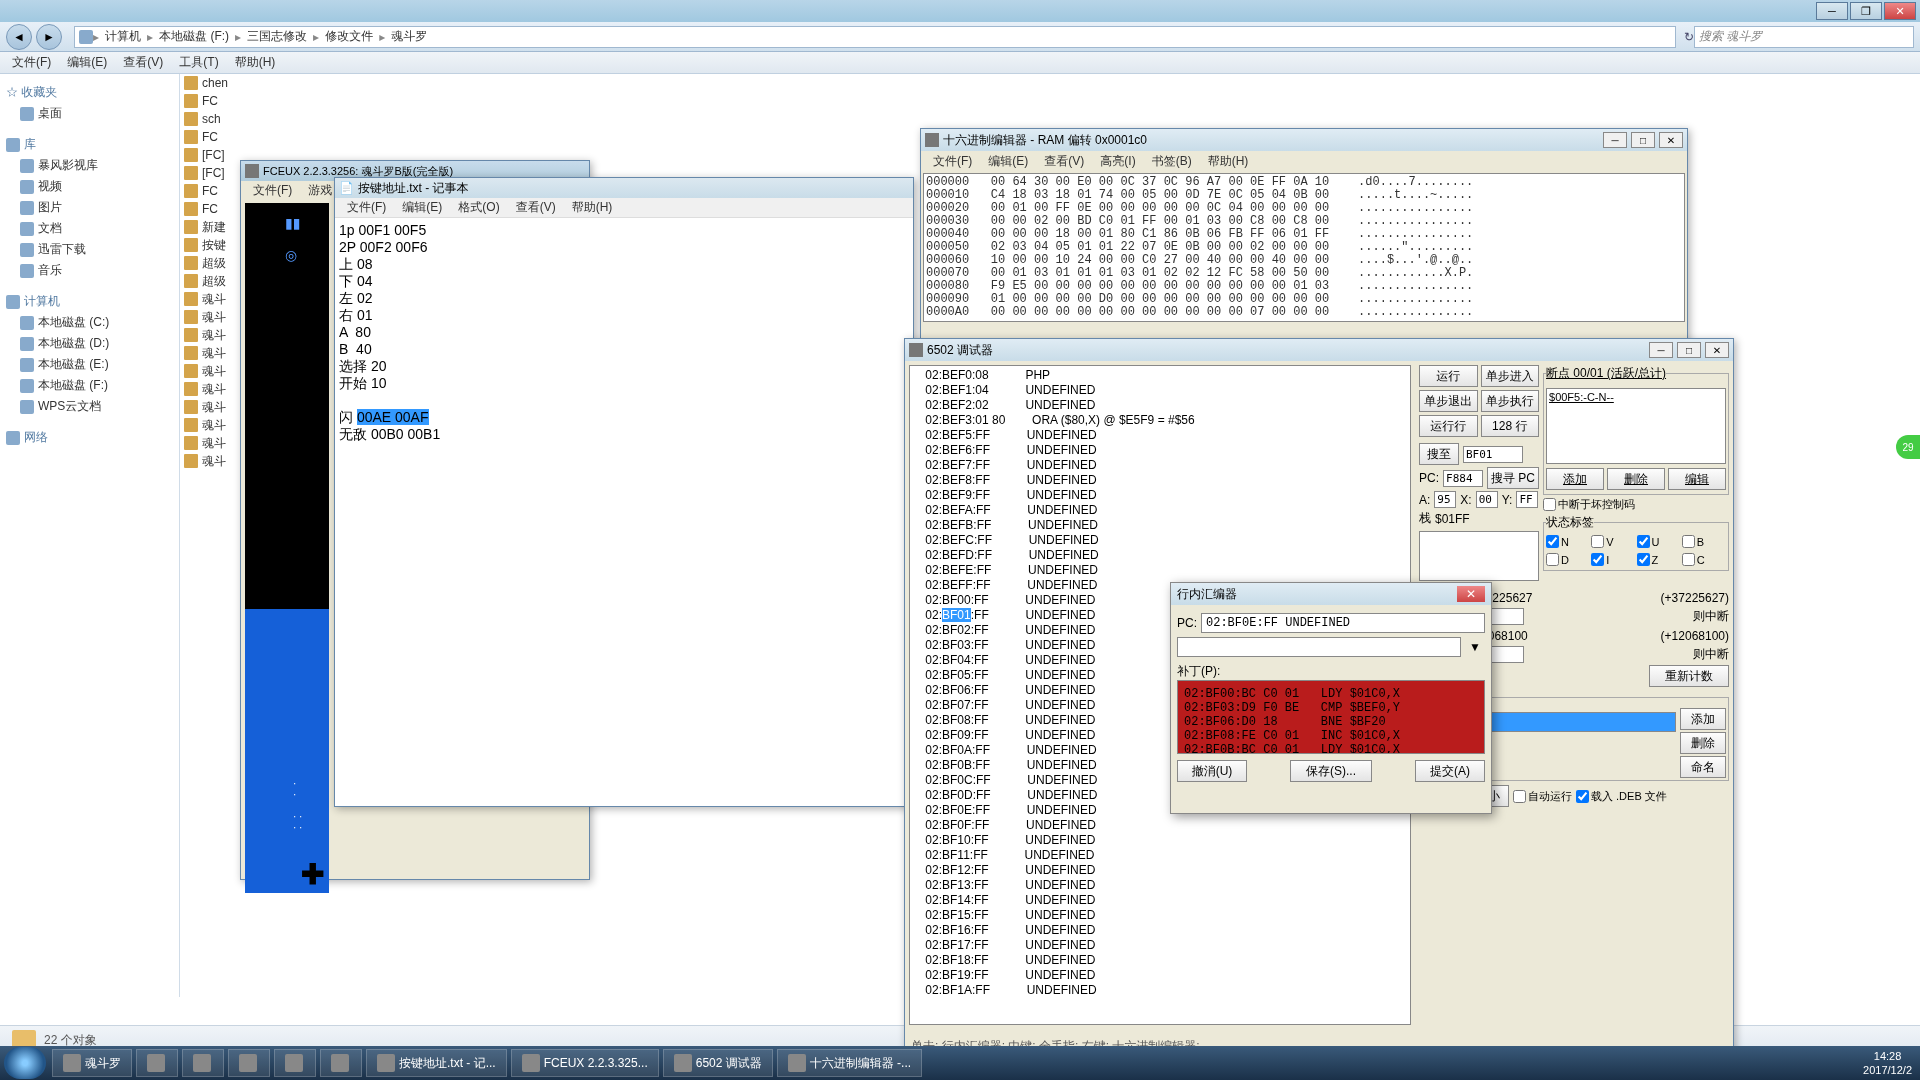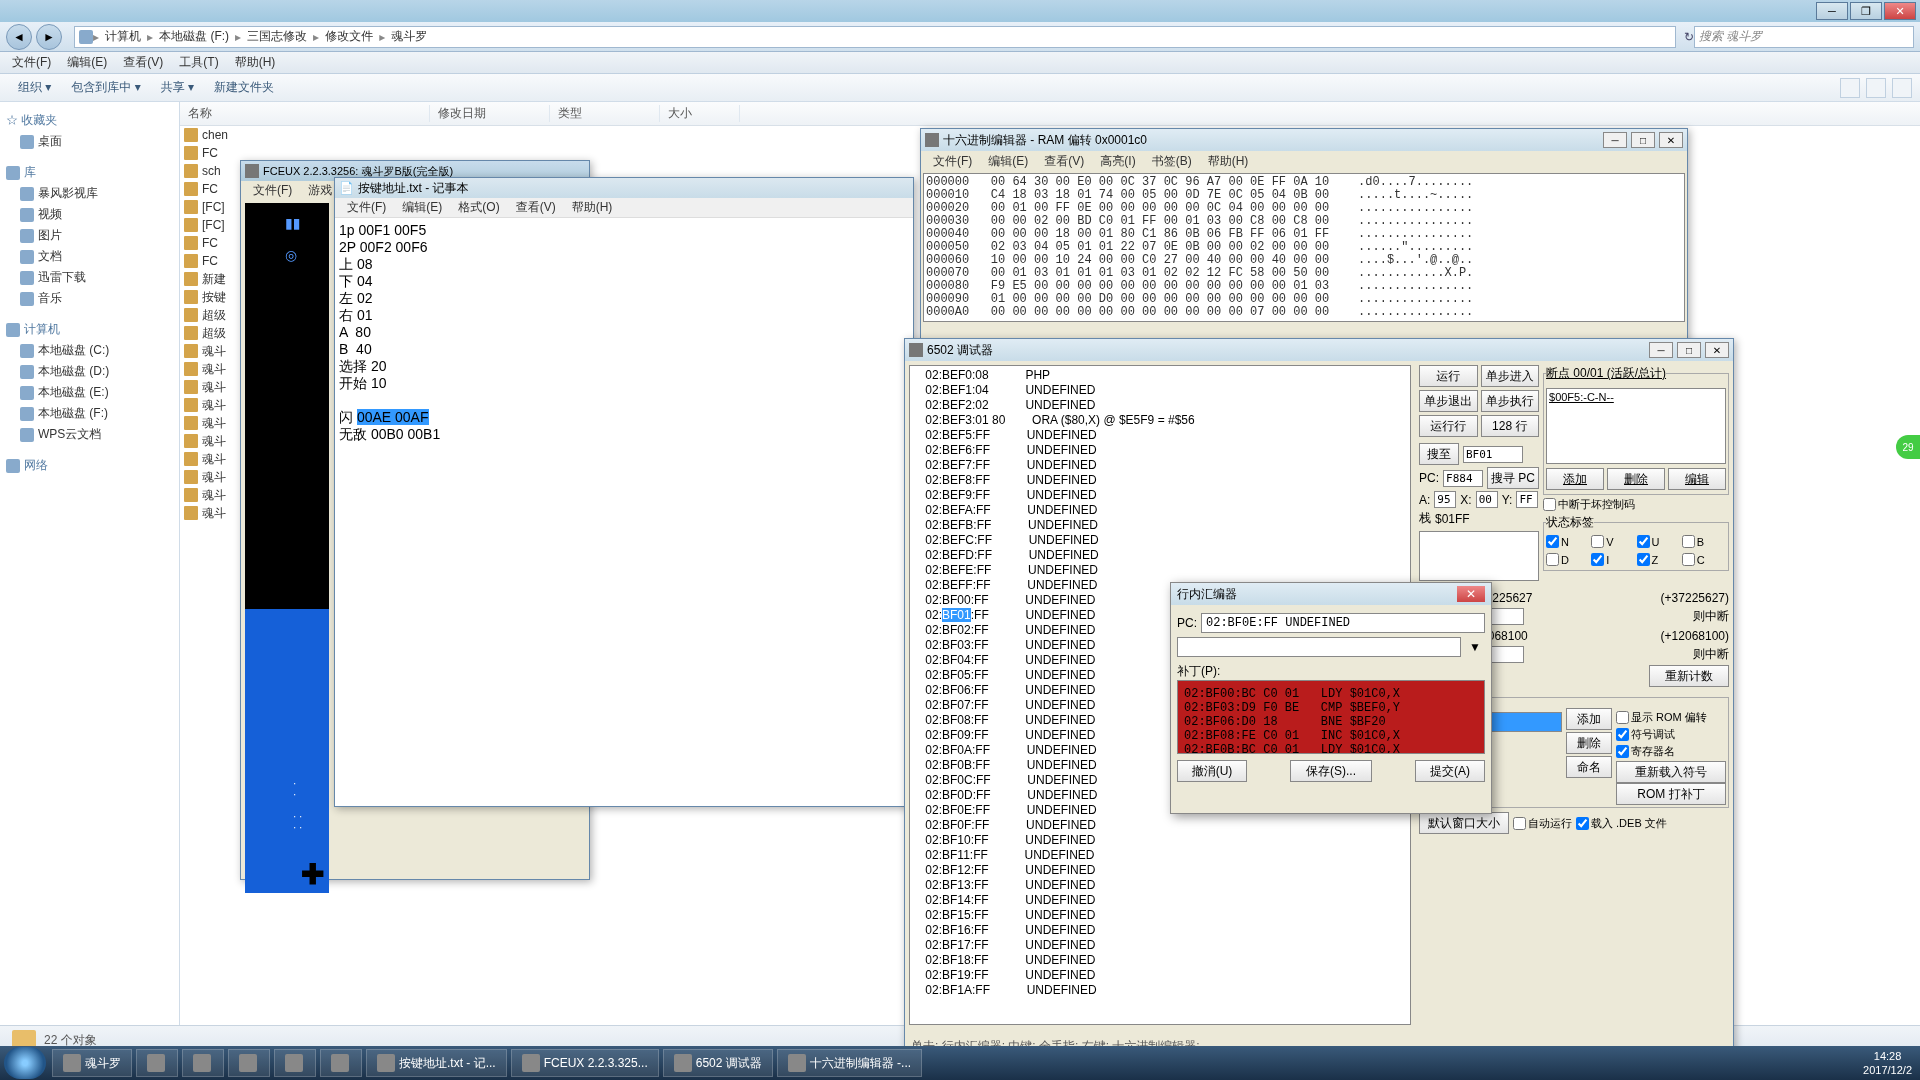--- a/index.html
+++ b/index.html
@@ -131,31 +131,20 @@
     <span style="color:#446;">↻</span>
     <div class="search-box">搜索 魂斗罗</div>
   </div>
   <div class="explorer-menu">
     <span class="menu-item">文件(F)</span>
     <span class="menu-item">编辑(E)</span>
     <span class="menu-item">查看(V)</span>
     <span class="menu-item">工具(T)</span>
     <span class="menu-item">帮助(H)</span>
   </div>
-  <div class="explorer-toolbar">
-    <span class="tb-item">组织 ▾</span>
-    <span class="tb-item">包含到库中 ▾</span>
-    <span class="tb-item">共享 ▾</span>
-    <span class="tb-item">新建文件夹</span>
-    <div class="tb-right">
-      <div class="tb-icon"></div>
-      <div class="tb-icon"></div>
-      <div class="tb-icon"></div>
-    </div>
-  </div>
   <div class="explorer-body">
     <div class="sidebar">
       <div class="sb-group">
         <div class="sb-title">☆ 收藏夹</div>
         <div class="sb-item">
             <span class="sb-icon"></span>
             <span>桌面</span>
           </div>
       </div>
       <div class="sb-group">
@@ -215,26 +204,20 @@
           </div>
       </div>
       <div class="sb-group">
         <div class="sb-title">
             <span class="sb-icon"></span>
             <span>网络</span>
           </div>
       </div>
     </div>
     <div class="filelist">
-      <div class="fl-header">
-        <div class="fl-col" style="width:250px">名称</div>
-        <div class="fl-col" style="width:120px">修改日期</div>
-        <div class="fl-col" style="width:110px">类型</div>
-        <div class="fl-col" style="width:80px">大小</div>
-      </div>
       <div id="file-rows">
           <div class="fl-row"><span class="fl-icon"></span>chen</div>
           <div class="fl-row"><span class="fl-icon"></span>FC</div>
           <div class="fl-row"><span class="fl-icon"></span>sch</div>
           <div class="fl-row"><span class="fl-icon"></span>FC</div>
           <div class="fl-row"><span class="fl-icon"></span>[FC]</div>
           <div class="fl-row"><span class="fl-icon"></span>[FC]</div>
           <div class="fl-row"><span class="fl-icon"></span>FC</div>
           <div class="fl-row"><span class="fl-icon"></span>FC</div>
           <div class="fl-row"><span class="fl-icon"></span>新建</div>
@@ -510,36 +493,20 @@
         <legend>签</legend>
         <div style="display:flex;gap:4px;">
           <div style="flex:1;">
             <div class="dbg-box" style="height:20px;background:#3399ff;color:#fff;">BF01</div>
           </div>
           <div style="display:flex;flex-direction:column;gap:2px;width:46px;">
             <div class="dbg-btn">添加</div>
             <div class="dbg-btn">删除</div>
             <div class="dbg-btn">命名</div>
           </div>
-          <div style="width:110px;">
-            <div class="dbg-chk">
-                <input type="checkbox" style="">
-                <span>显示 ROM 偏转</span>
-              </div>
-            <div class="dbg-chk">
-                <input type="checkbox" checked="" style="">
-                <span>符号调试</span>
-              </div>
-            <div class="dbg-chk">
-                <input type="checkbox" checked="" style="">
-                <span>寄存器名</span>
-              </div>
-            <div class="dbg-btn">重新载入符号</div>
-            <div class="dbg-btn">ROM 打补丁</div>
-          </div>
         </div>
       </fieldset>
       <div class="dbg-row" style="margin-top:4px;">
         <div class="dbg-btn" style="width:90px">默认窗口大小</div>
         <label class="dbg-chk">
             <input type="checkbox" style="">
             <span>自动运行</span>
           </label>
         <label class="dbg-chk">
             <input type="checkbox" checked="" style="">

